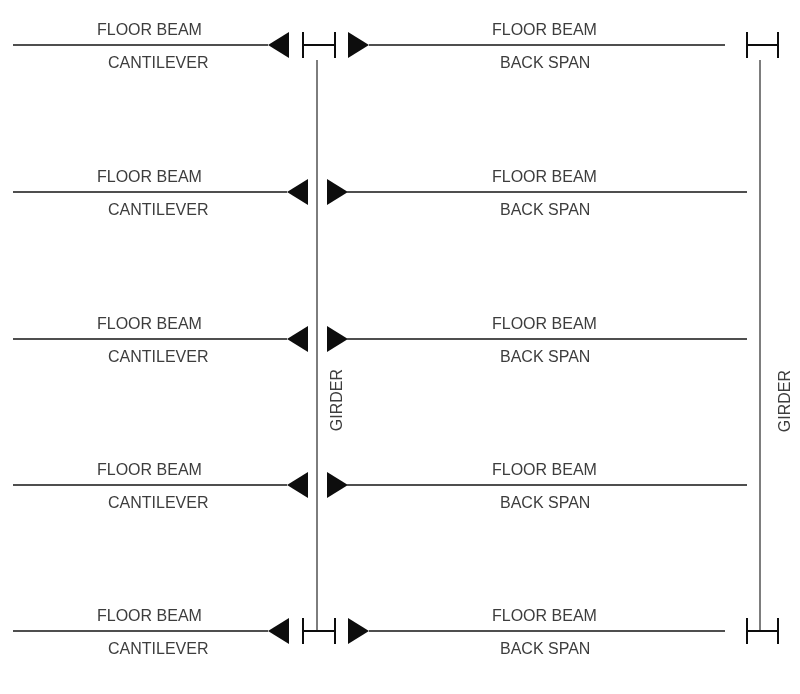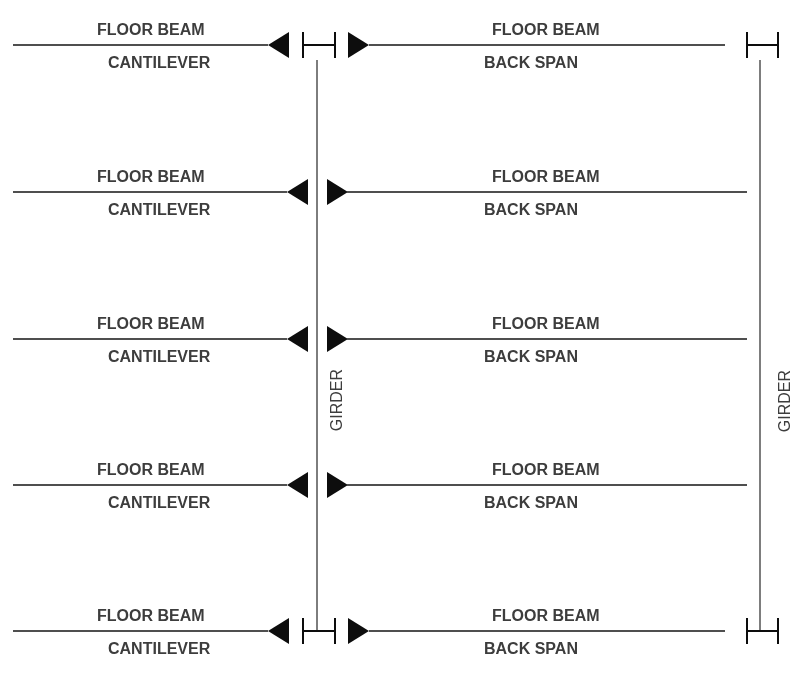--- a/index.html
+++ b/index.html
@@ -85,26 +85,25 @@
   .tick.r1 { left: 746px; }
   .tick.r2 { left: 777px; }
   .hbar.rbar { left: 746px; width: 33px; }
 
   
   .lbl {
     font-size: 16px;
     line-height: 16px;
     color: var(--text, #3d3d3d);
     white-space: nowrap;
-    font-weight: bold;
   }
   .fb-l { left: 97px;  top: calc(var(--y) - 23px); }
   .cant { left: 108px; top: calc(var(--y) + 10px); }
   .fb-r { left: 492px; top: calc(var(--y) - 23px); }
-  .back { left: 484px; top: calc(var(--y) + 10px); }
+  .back { left: 500px; top: calc(var(--y) + 10px); }
 </style>
 </head>
 <body>
 
 <div class="stage">
 
   <div class="girder" id="girder-mid"></div>
   <div class="girder" id="girder-right"></div>
   <div class="glabel" id="glabel-mid">GIRDER</div>
   <div class="glabel" id="glabel-right">GIRDER</div>

